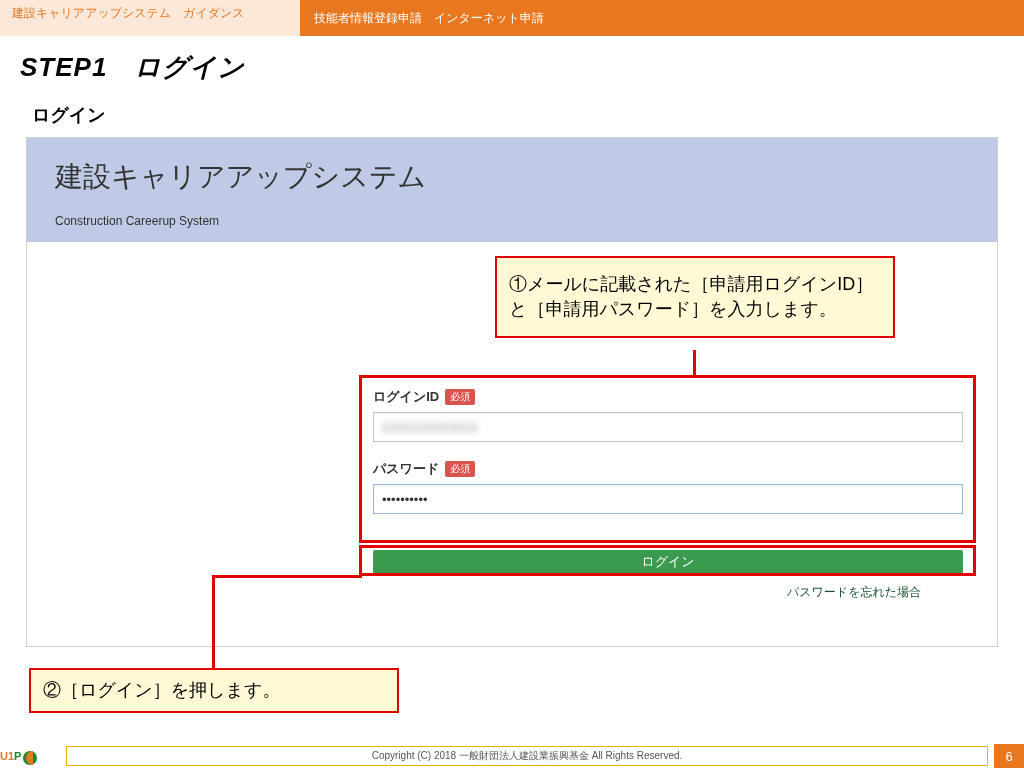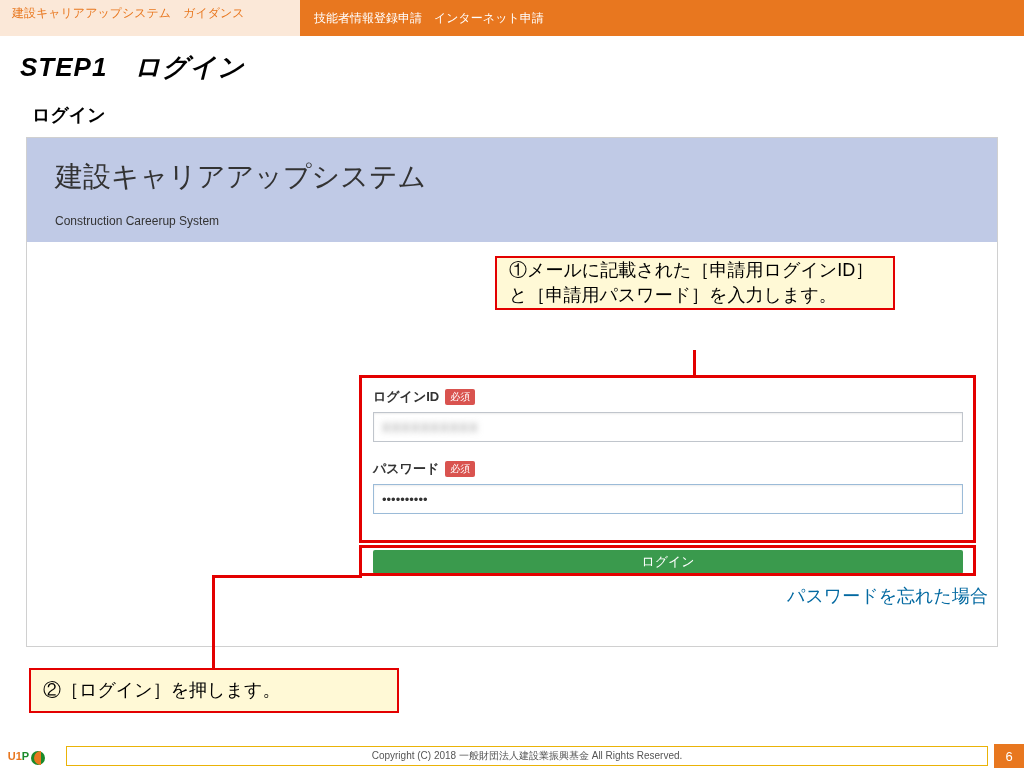--- a/index.html
+++ b/index.html
@@ -61,21 +61,21 @@
     font-size: 12px;
     font-weight: 400;
     color: #333;
     margin-top: 18px;
   }
 
   .callout {
     position: absolute;
     background: #fff9d6;
     border: 2px solid #e30000;
-    padding: 0 12px;
+    padding: 14px 12px;
     font-size: 18px;
     color: #000;
     line-height: 1.4;
     z-index: 20;
   }
   .callout1 {
     left: 468px; top: 118px;
     width: 400px;
   }
   .callout2 {
@@ -145,35 +145,35 @@
     color: #fff;
     text-align: center;
     font-size: 13px;
     line-height: 24px;
     border-radius: 2px;
     cursor: pointer;
   }
   .forgot {
     position: absolute;
     left: 760px; top: 446px;
-    color: #0369a1;
-    font-size: 18px;
+    color: #14532d;
+    font-size: 12px;
     cursor: pointer;
   }
 
   .footer {
     position: absolute;
     left: 0; bottom: 0;
     width: 1024px; height: 24px;
     display: flex;
     align-items: stretch;
   }
   .logo {
     width: 60px;
-    display:flex; align-items:center; justify-content:center;
+    display:flex; align-items:center; justify-content:flex-start;
     font-size: 11px; font-weight:700;
   }
   .logo .u1 { color:#e8771f; }
   .logo .p { color:#1a8a2a; }
   .logo .circle{
     display:inline-block; width:14px; height:14px; border-radius:50%;
     background:#1a8a2a; margin-left:2px; position:relative; top:2px;
   }
   .logo .half{
     display:inline-block; width:7px; height:14px; border-radius:7px 0 0 7px;

